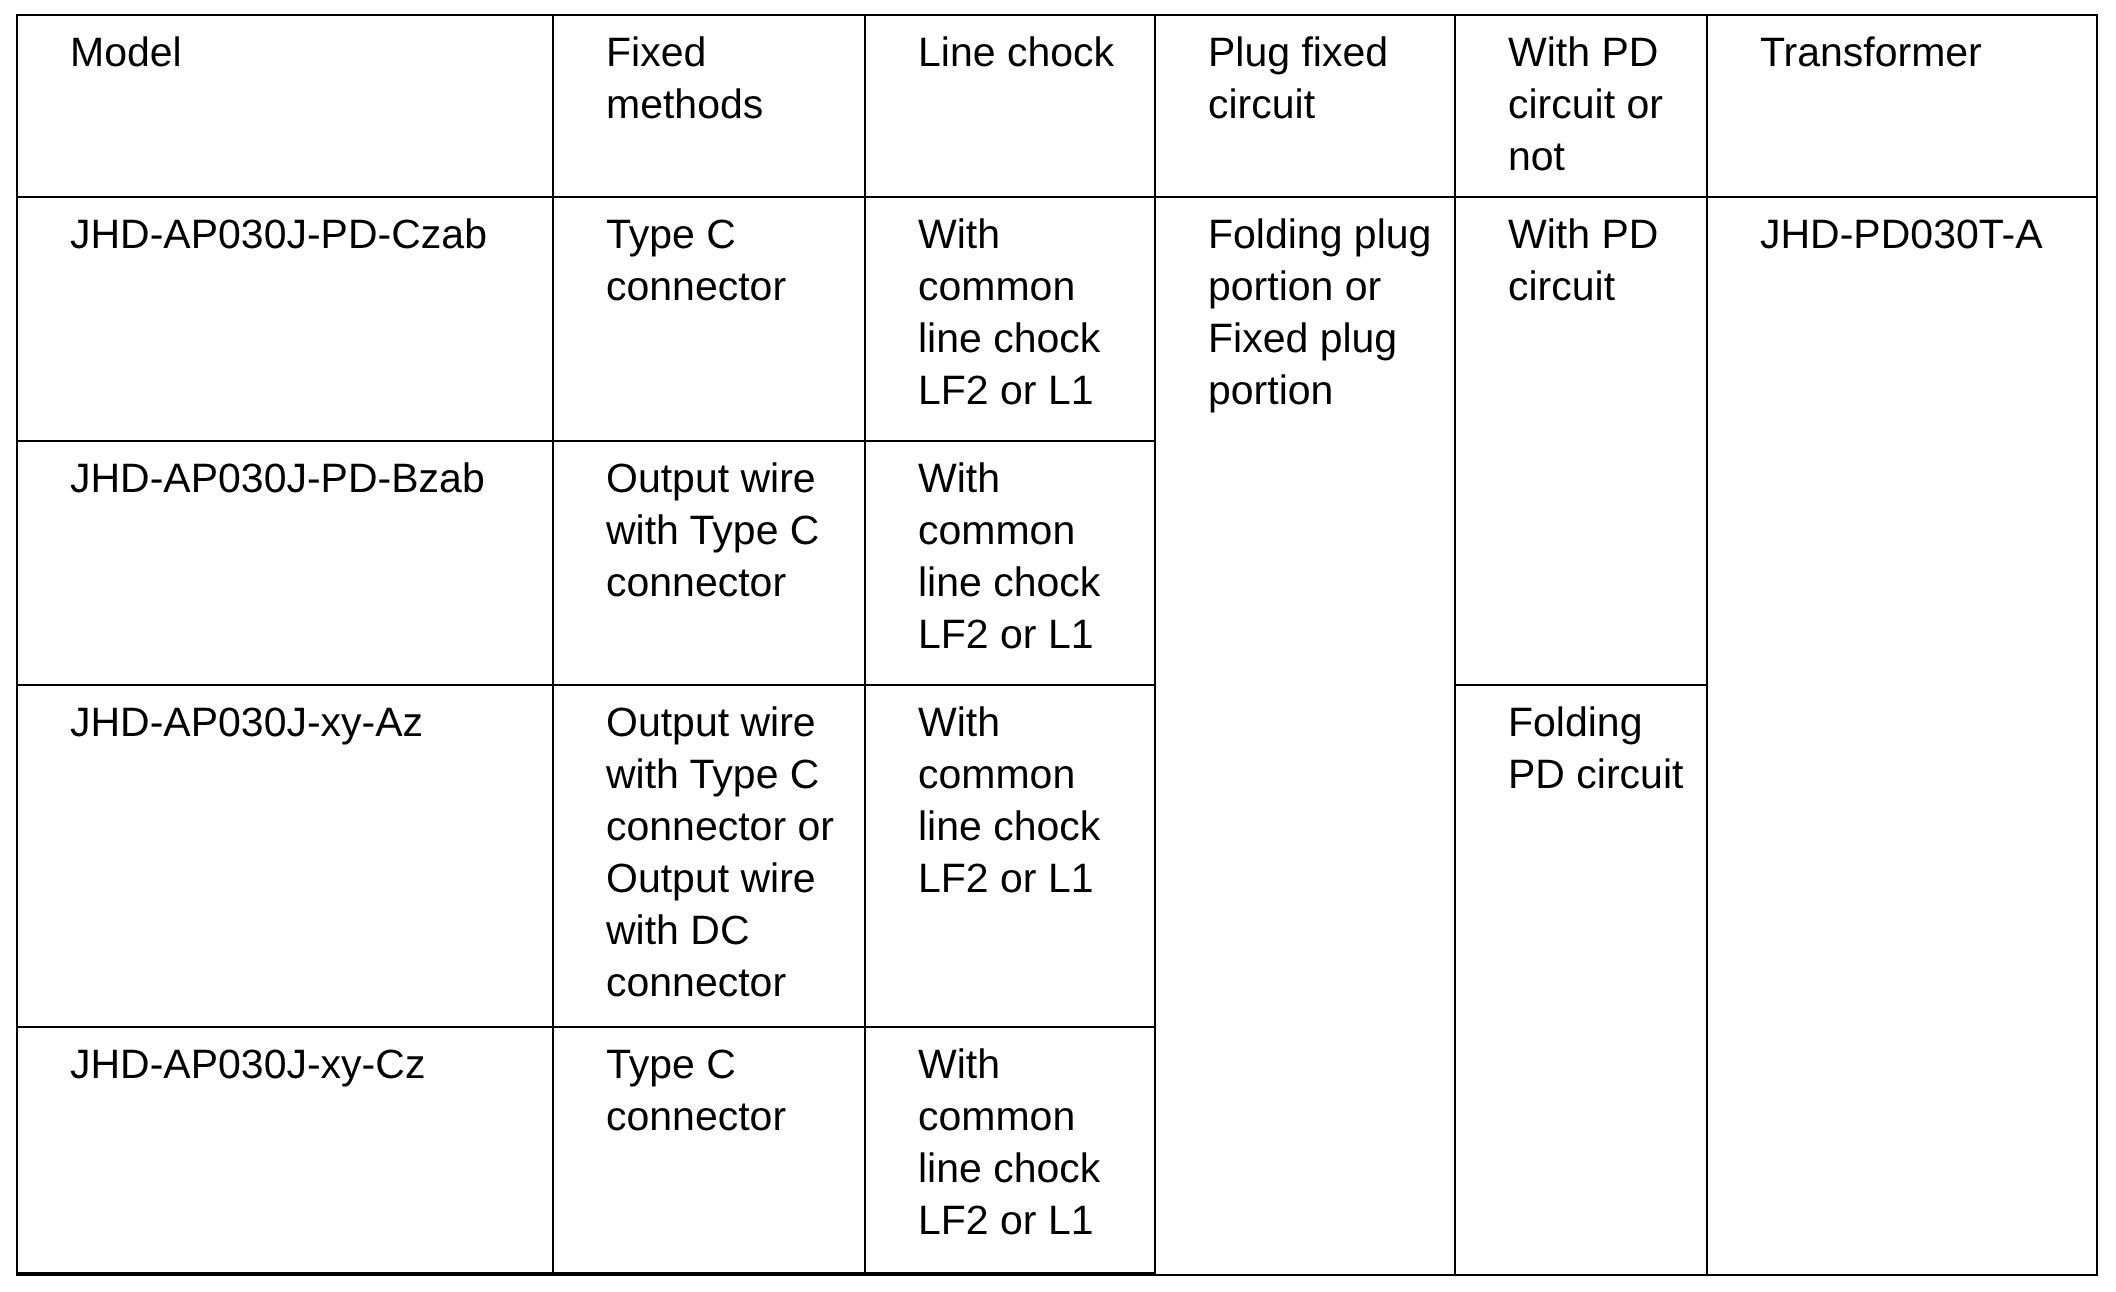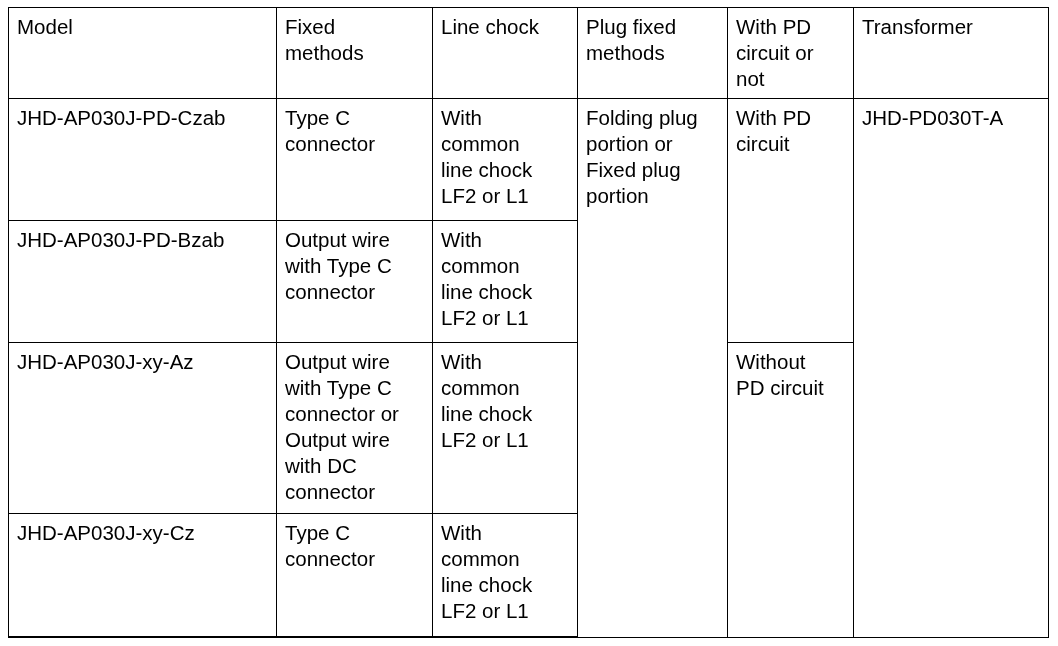--- a/index.html
+++ b/index.html
@@ -31,21 +31,21 @@
     background: #ffffff;
   }
   #spec-table td,
   #spec-table th {
     border: 1px solid #000000;
     vertical-align: top;
     text-align: left;
     font-weight: normal;
     font-size: 20.5px;
     line-height: 26px;
-    padding: 6px 0 6px 8px;
+    padding: 6px 0 6px 26px;
     color: #000000;
     font-family: "Liberation Sans", sans-serif;
     background: #ffffff;
     word-wrap: break-word;
   }
   
   #spec-table tr.last-row td {
     border-bottom: 2px solid #000000;
   }
   
@@ -83,21 +83,21 @@
         </th>
         <th>
           <span class="cell-text">Fixed
 methods</span>
         </th>
         <th>
           <span class="cell-text">Line chock</span>
         </th>
         <th>
           <span class="cell-text">Plug fixed
-methods</span>
+circuit</span>
         </th>
         <th>
           <span class="cell-text">With PD
 circuit or
 not</span>
         </th>
         <th>
           <span class="cell-text">Transformer</span>
         </th>
       </tr>
@@ -159,21 +159,21 @@
 with DC
 connector</span>
         </td>
         <td>
           <span class="cell-text">With
 common
 line chock
 LF2 or L1</span>
         </td>
         <td rowspan="2">
-          <span class="cell-text">Without
+          <span class="cell-text">Folding
 PD circuit</span>
         </td>
       </tr>
       <tr class="row-4 last-row">
         <td>
           <span class="cell-text">JHD-AP030J-xy-Cz</span>
         </td>
         <td>
           <span class="cell-text">Type C
 connector</span>

